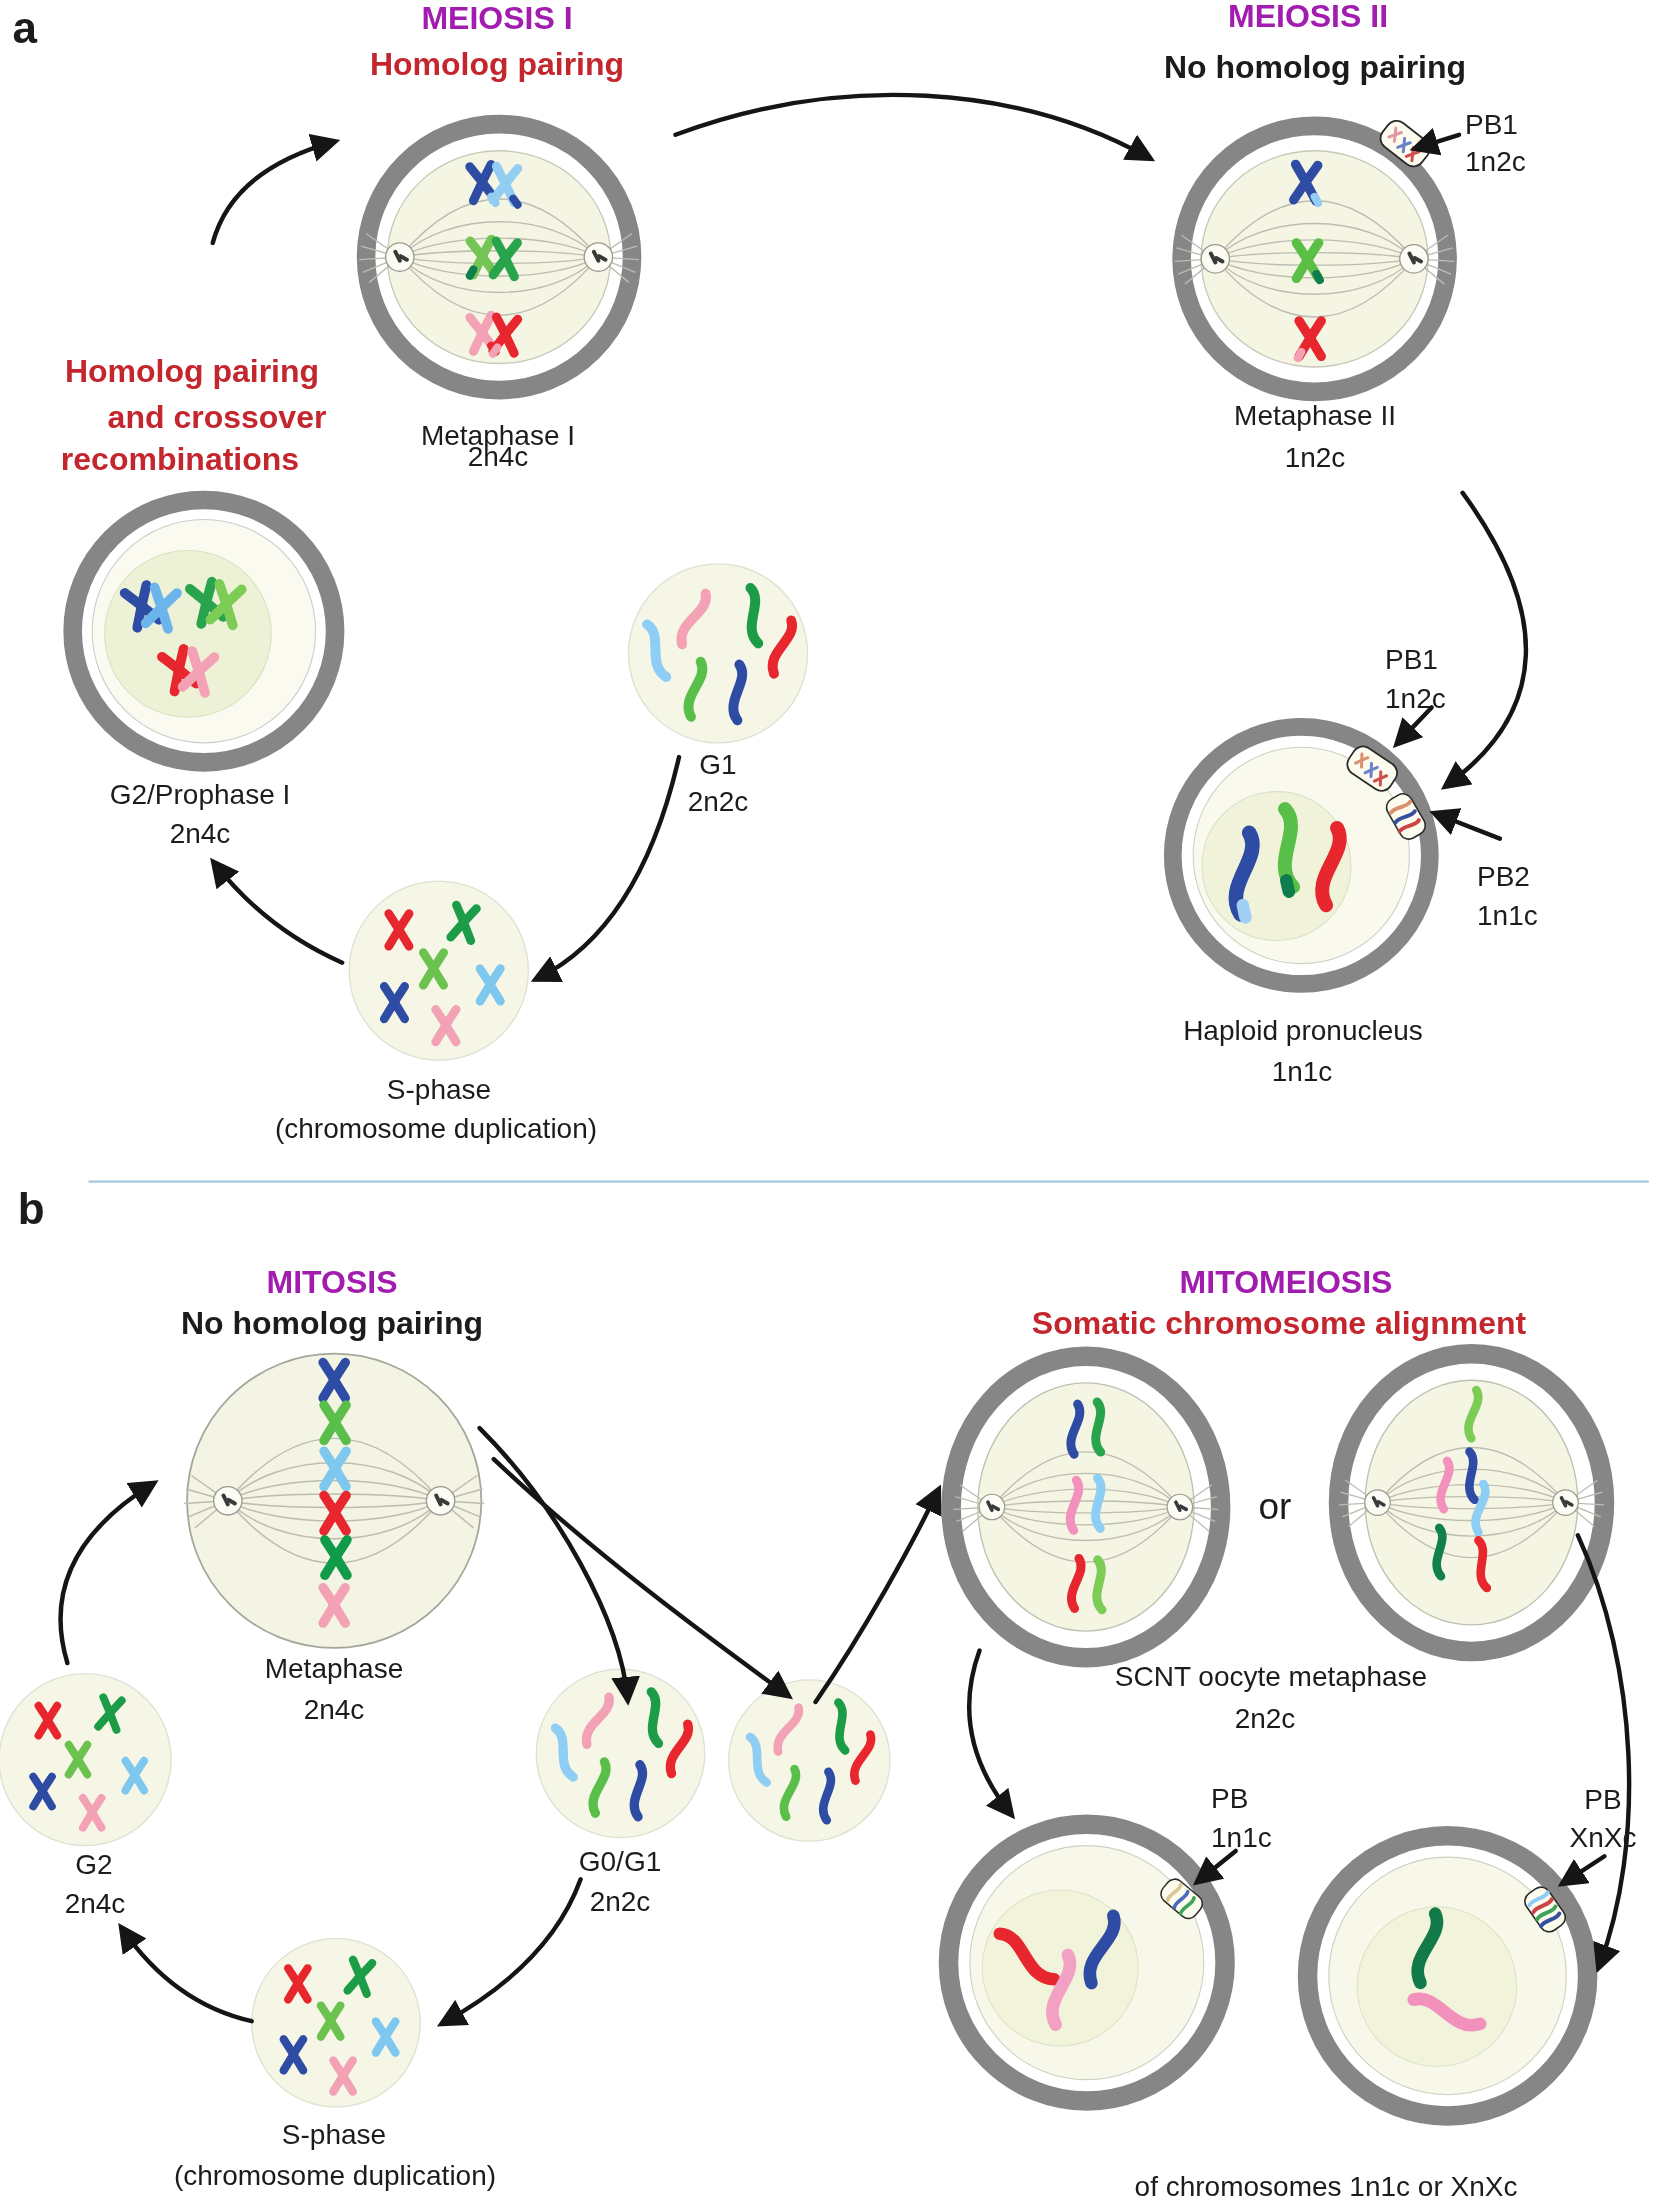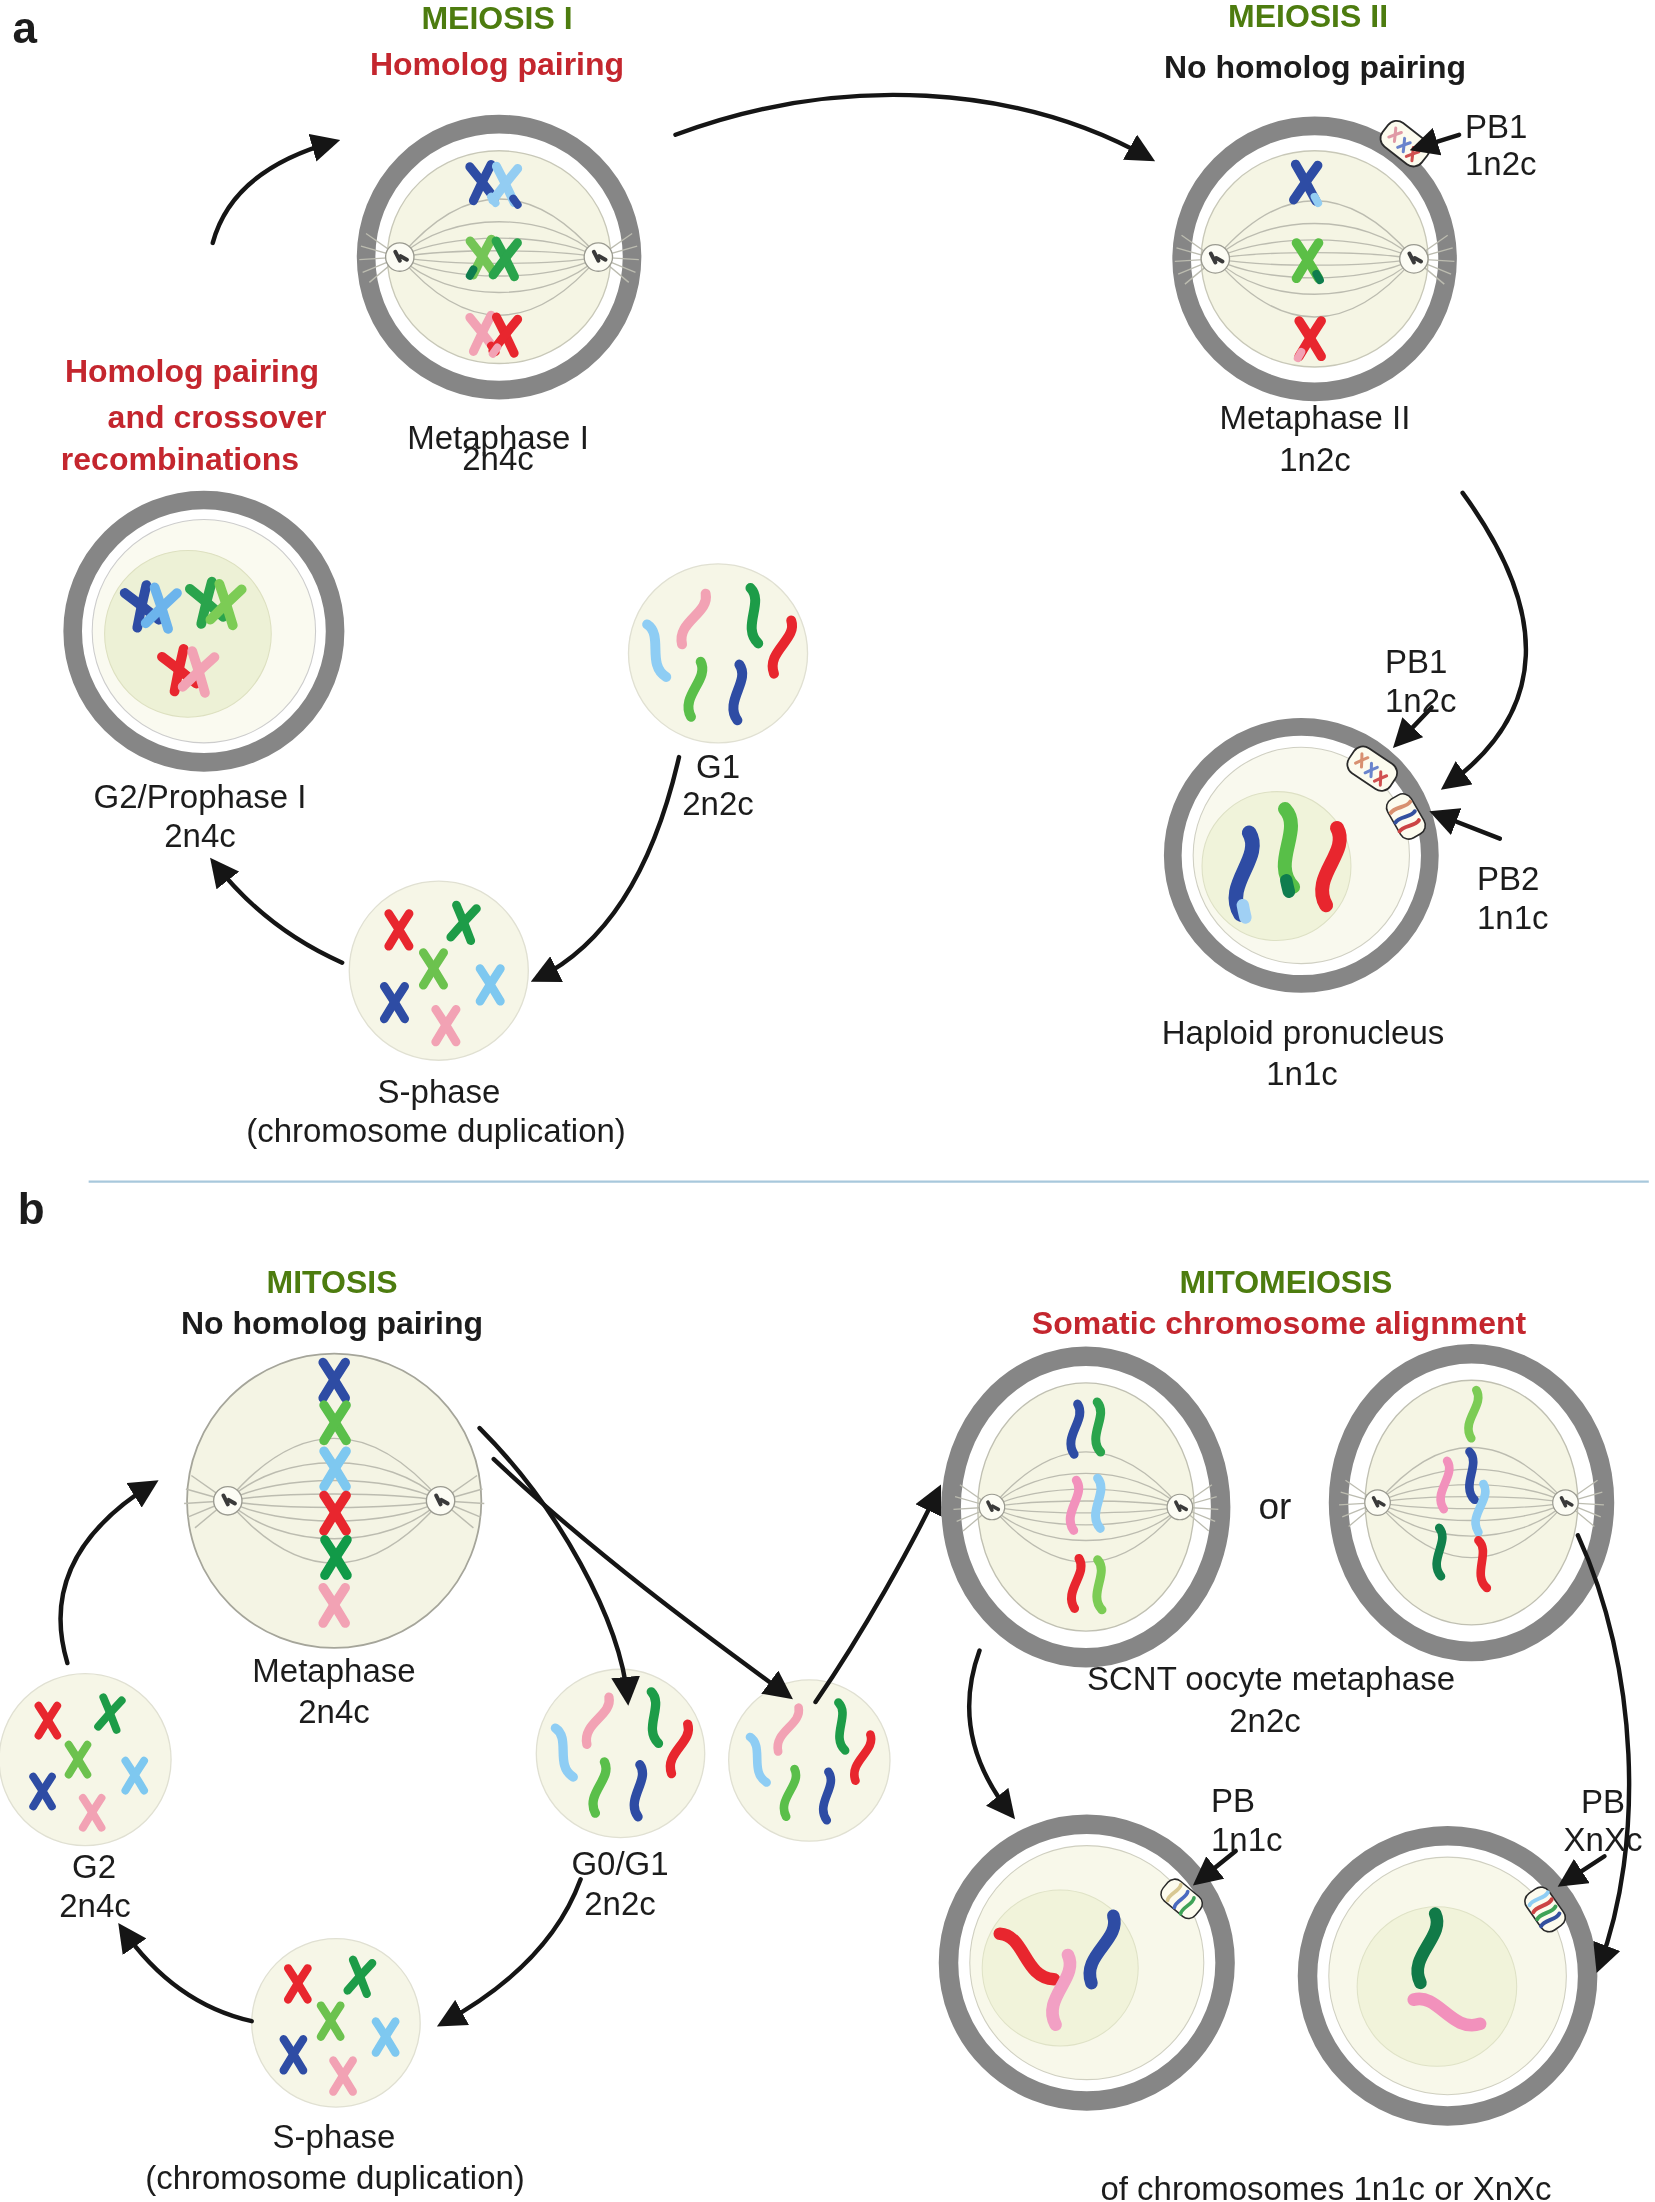--- a/index.html
+++ b/index.html
@@ -1,22 +1,22 @@
 <!DOCTYPE html>
 <html style="font-size:14px"><head>
 <meta charset="utf-8">
 <style>
   html,body{margin:0;padding:0;background:#fff;}
   .canvas{position:relative;width:1655px;height:2202px;background:#ffffff;overflow:hidden;
           font-family:"Liberation Sans",sans-serif;}
   svg.layer{position:absolute;left:0;top:0;}
-  .txt{position:absolute;white-space:nowrap;color:#1c1c1c;font-size:33px;line-height:1.05;}
+  .txt{position:absolute;white-space:nowrap;color:#1c1c1c;font-size:28px;line-height:1.05;}
   .ctr{transform:translateX(-50%);}
   .hdr{font-weight:bold;font-size:32px;}
-  .purple{color:#4d7c0f;}
+  .purple{color:#a21caf;}
   .redtxt{color:#c4262e;}
   .panel-label{font-size:44px;font-weight:bold;color:#1c1c1c;}
   .or{font-size:37px;}
 </style>
 </head>
 <body>
 
 <div class="canvas">
 
 <svg class="layer" width="1655" height="2202" viewBox="0 0 1867 2484">

